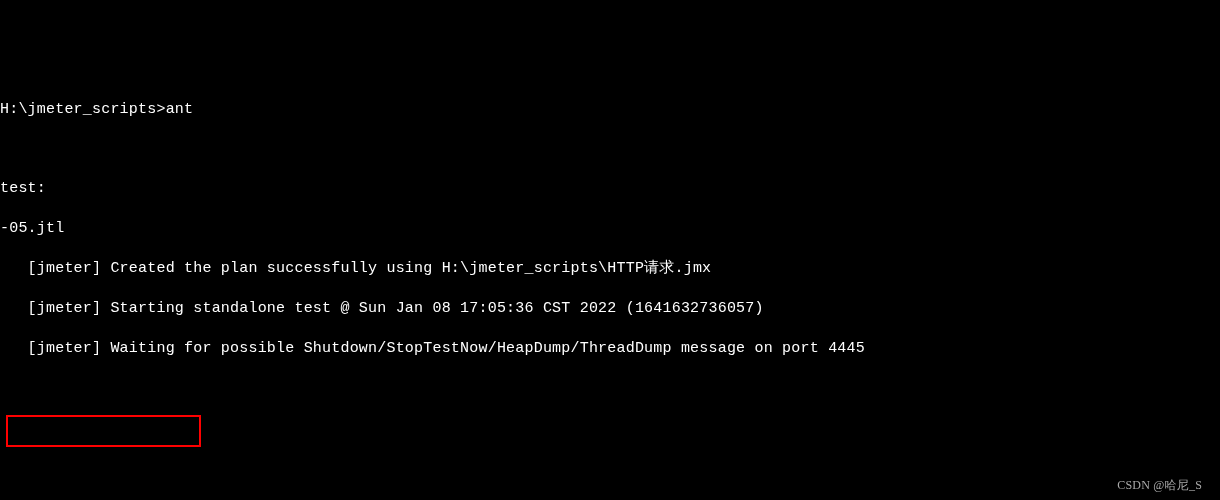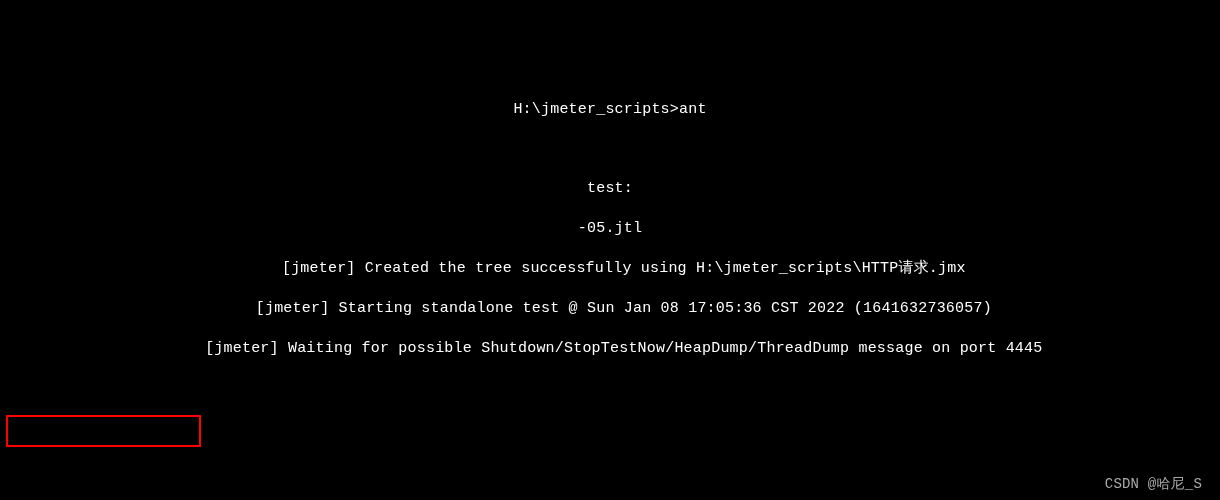--- a/index.html
+++ b/index.html
@@ -19,49 +19,48 @@
       position: relative;
       white-space: pre;
       letter-spacing: 0.2px;
     }
     .terminal {
       padding: 0;
       position: relative;
     }
     .line {
       display: block;
-      text-align: center;
     }
     .highlight-box {
       position: absolute;
       border: 2px solid #ff0000;
       background: transparent;
       pointer-events: none;
     }
     .watermark {
       position: absolute;
       bottom: 6px;
       right: 18px;
       color: #aaaaaa;
-      font-size: 14px;
-      font-family: Liberation Mono, monospace;
+      font-size: 12px;
+      font-family: Liberation Serif, serif;
     }
   </style>
 </head>
 <body>
 
 
 
 <div class="terminal">
 <span class="line">H:\jmeter_scripts&gt;ant</span>
 <span class="line"></span>
 <span class="line"></span>
 <span class="line">test:</span>
 <span class="line">-05.jtl</span>
-<span class="line">   [jmeter] Created the tree successfully using H:\jmeter_scripts\HTTP请求.jmx</span>
+<span class="line">   [jmeter] Created the plan successfully using H:\jmeter_scripts\HTTP请求.jmx</span>
 <span class="line">   [jmeter] Starting standalone test @ Sun Jan 08 17:05:36 CST 2022 (1641632736057)</span>
 <span class="line">   [jmeter] Waiting for possible Shutdown/StopTestNow/HeapDump/ThreadDump message on port 4445</span>
 
 
 
 <span class="line"></span>
 
 
 
 

